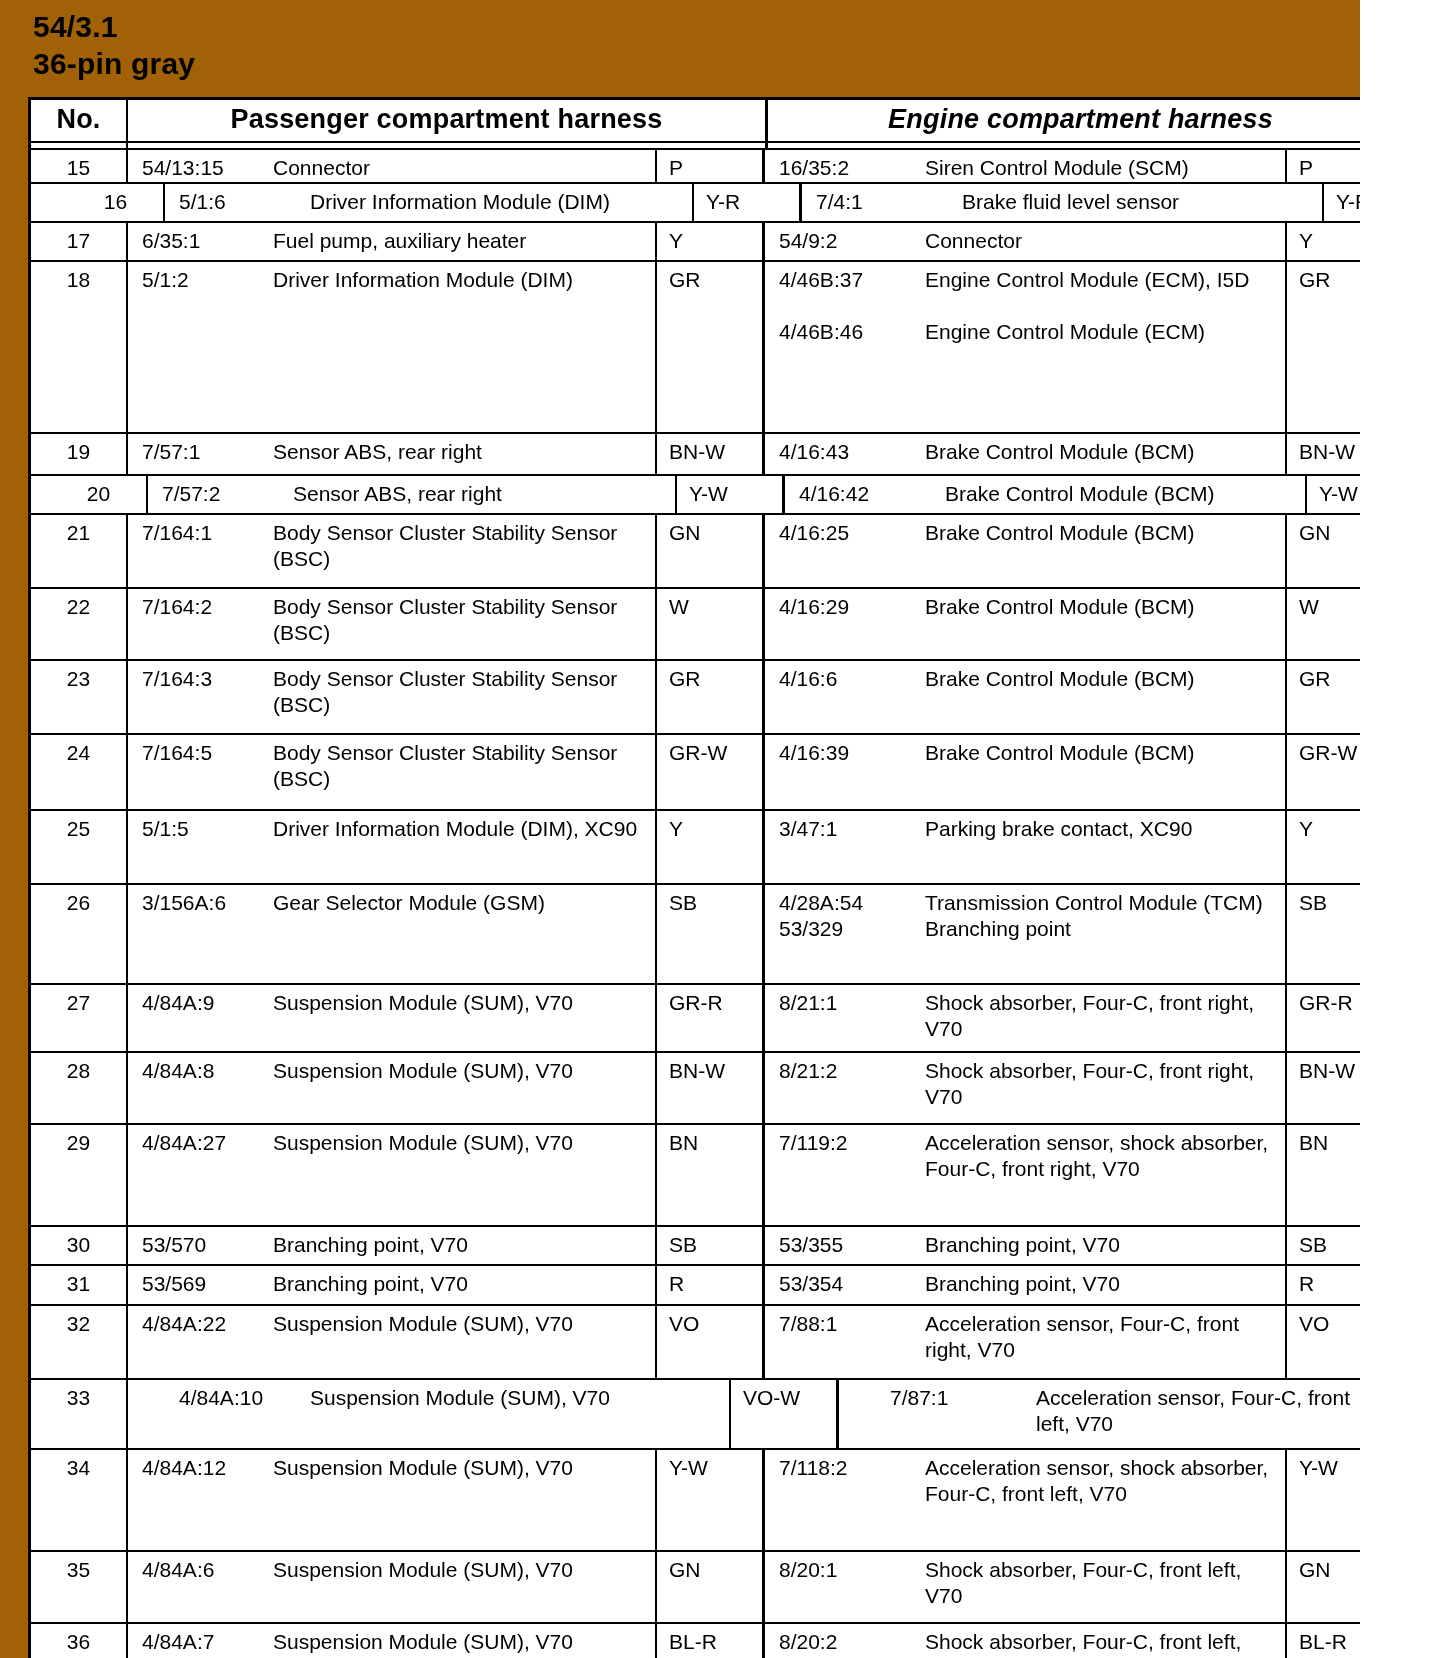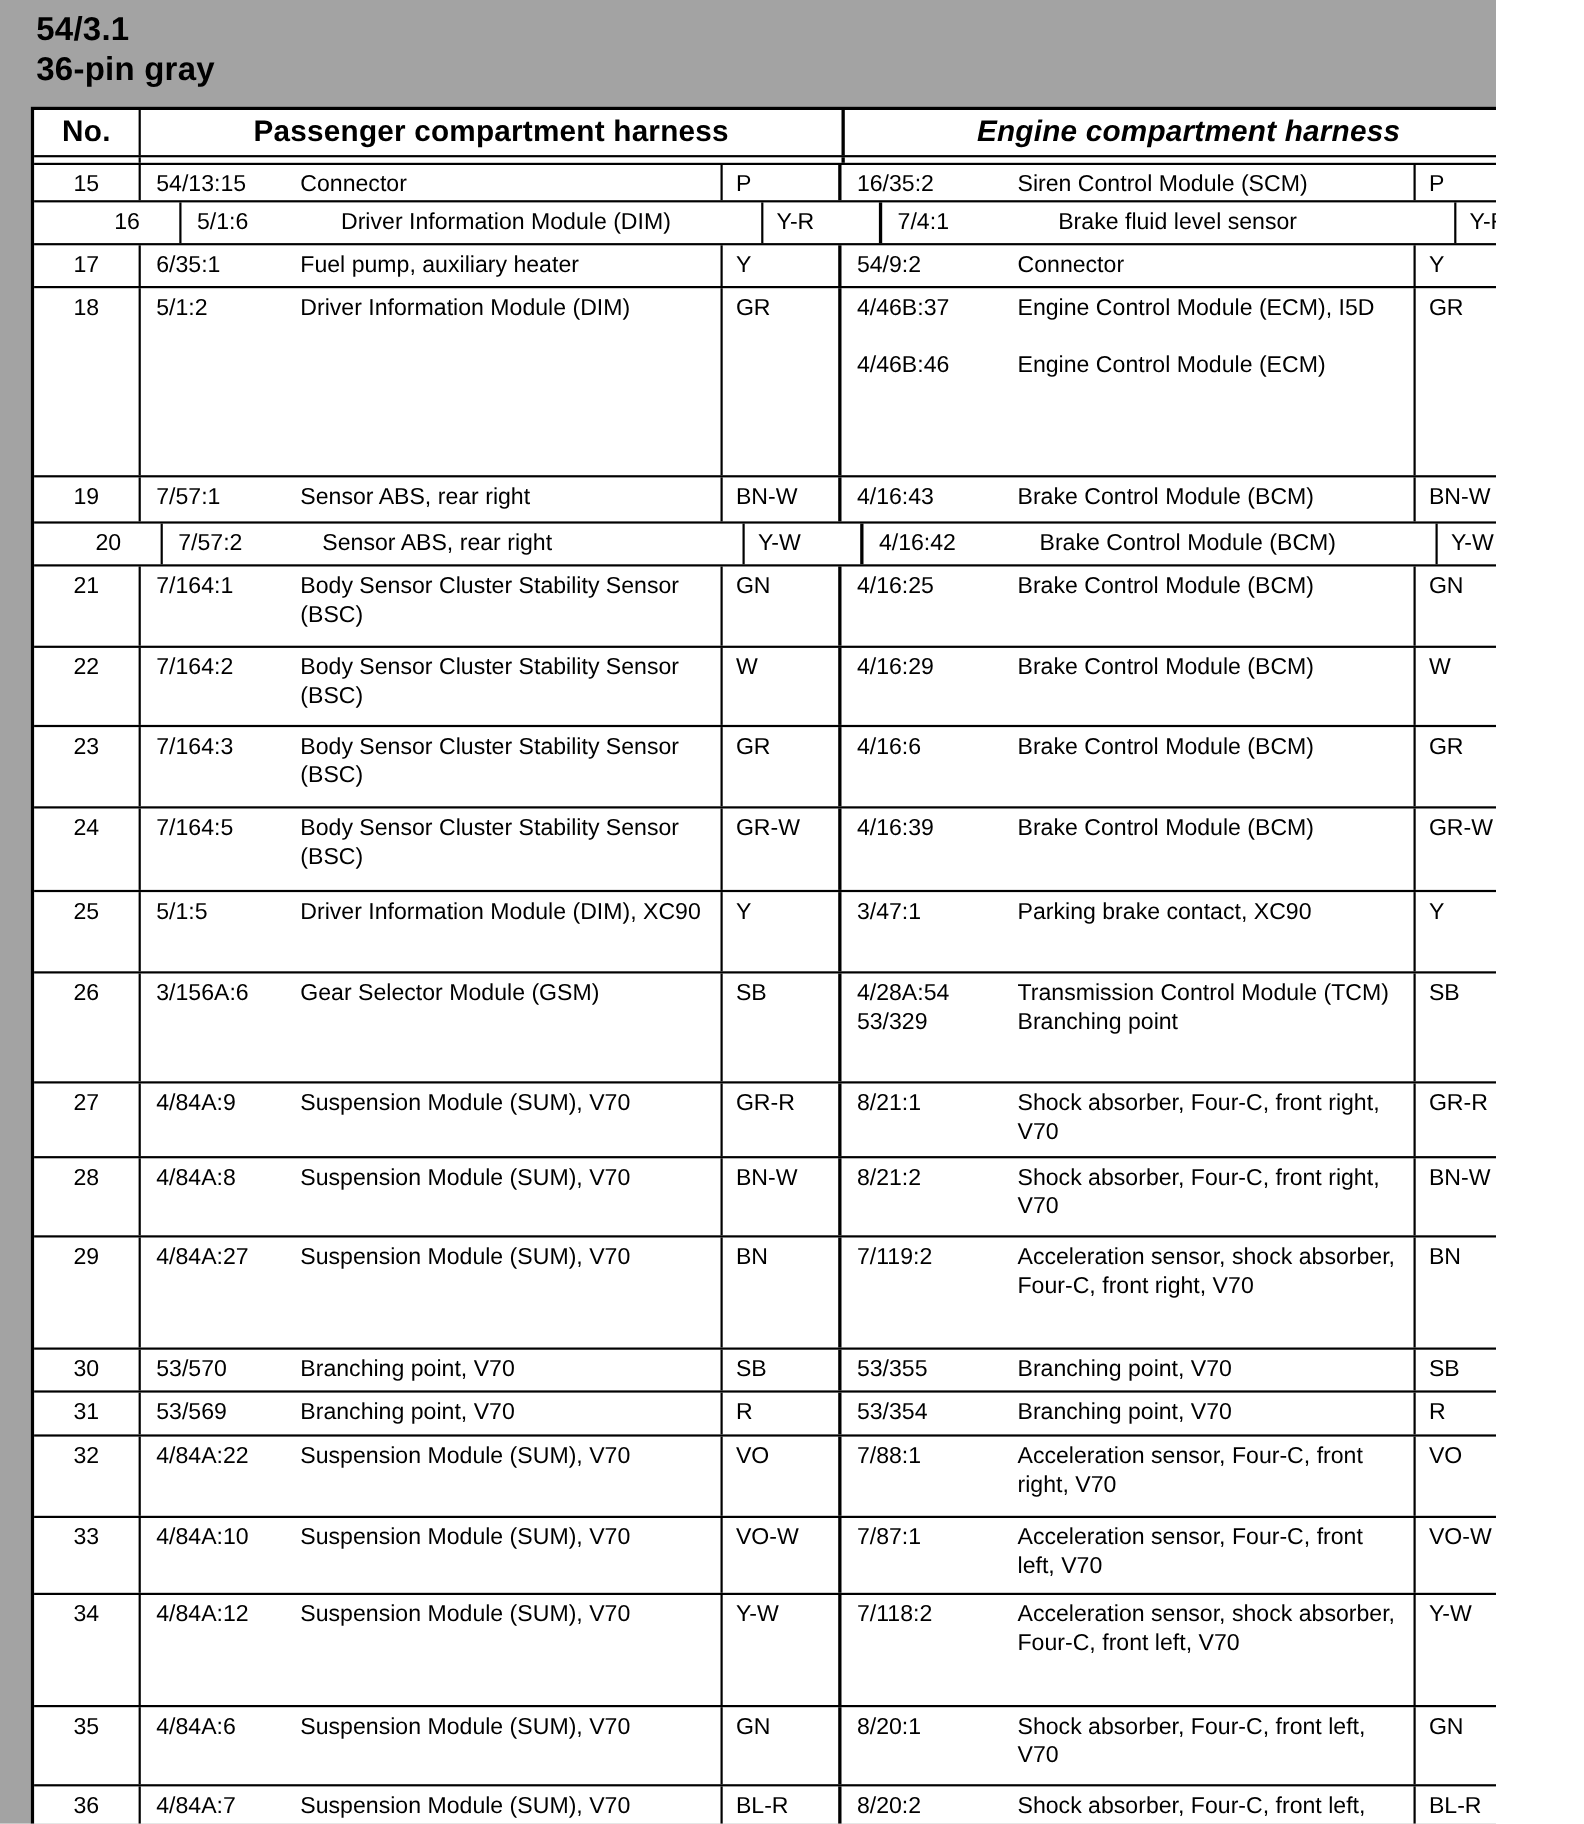--- a/index.html
+++ b/index.html
@@ -6,21 +6,21 @@
     margin: 0;
     padding: 0;
     background: #ffffff;
     color: #000000;
     font-family: "Liberation Sans", "DejaVu Sans", sans-serif;
   }
   .page {
     position: relative;
     width: 1360px;
     height: 1658px;
-    background: #a3a3a3;
+    background: #a16207;
     overflow: hidden;
   }
   .doc-title {
     position: absolute;
     left: 33px;
     top: 8px;
     font-size: 30px;
     font-weight: bold;
     line-height: 37px;
     letter-spacing: 0.2px;
@@ -100,21 +100,21 @@
   .trow:nth-child(9)  { min-height: 72px; }
   .trow:nth-child(10) { min-height: 74px; }
   .trow:nth-child(11) { min-height: 72px; }
   .trow:nth-child(12) { min-height: 98px; }
   .trow:nth-child(13) { min-height: 66px; }
   .trow:nth-child(14) { min-height: 70px; }
   .trow:nth-child(15) { min-height: 100px; }
   .trow:nth-child(16) { min-height: 37px; }
   .trow:nth-child(17) { min-height: 38px; }
   .trow:nth-child(18) { min-height: 72px; }
-  .trow:nth-child(19) { min-height: 68px; }
+  .trow:nth-child(19) { min-height: 68px; gap: 37px; }
   .trow:nth-child(20) { min-height: 100px; }
   .trow:nth-child(21) { min-height: 70px; }
   .trow:nth-child(22) { min-height: 68px; }
 </style>
 </head>
 <body>
 
 <div class="page">
 
   <div class="doc-title">

